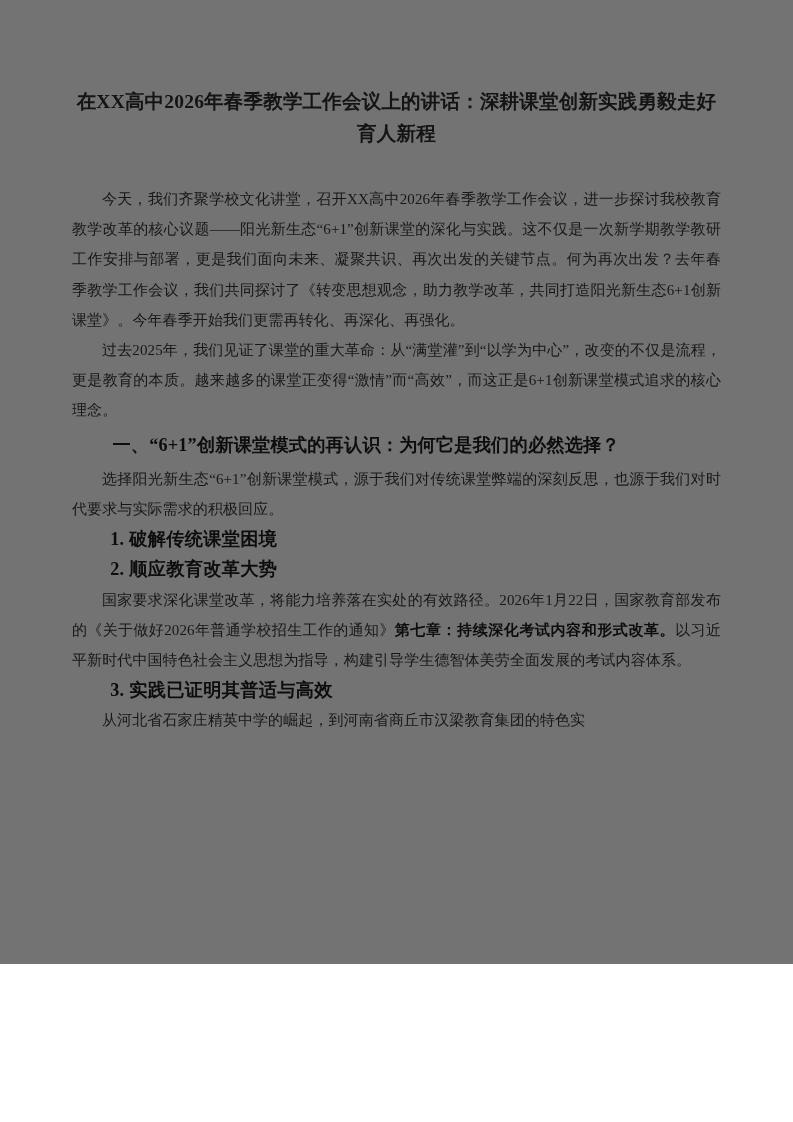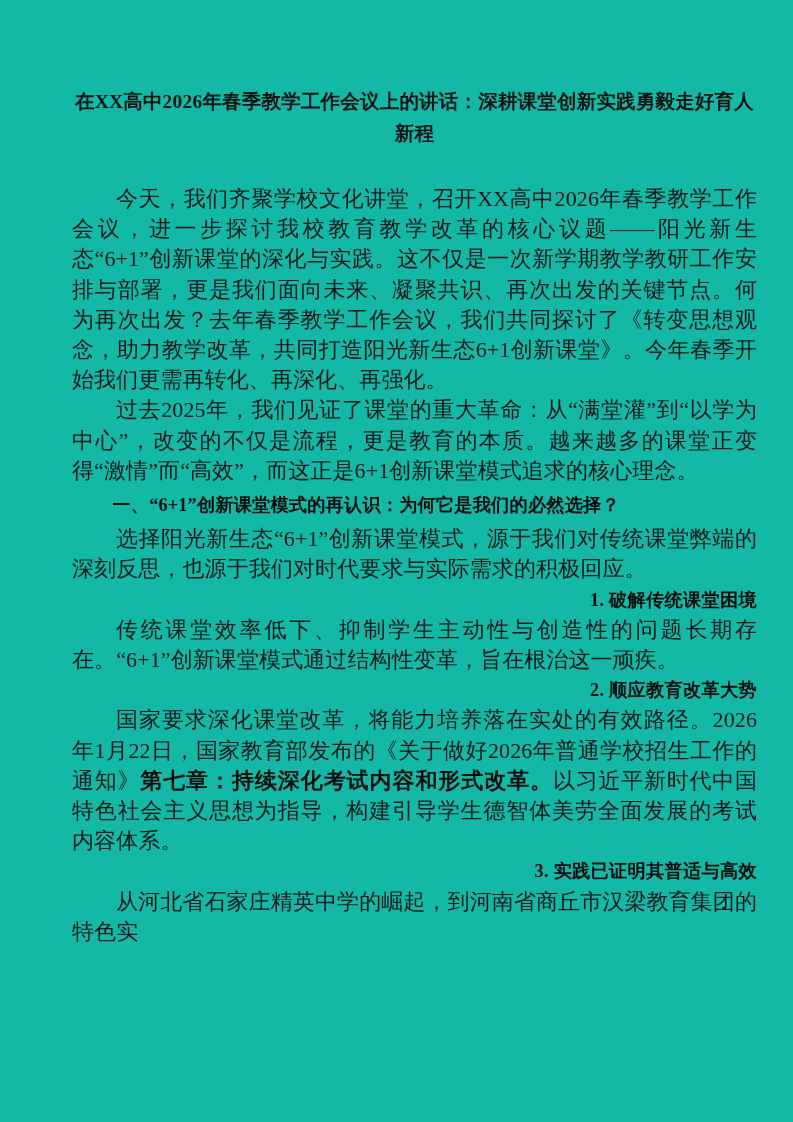--- a/index.html
+++ b/index.html
@@ -12,23 +12,23 @@
     height: 1122px;
     font-family: "Liberation Serif", "DejaVu Serif", serif;
     color: #000000;
     -webkit-font-smoothing: antialiased;
   }
 
   .page {
     position: relative;
     box-sizing: border-box;
     width: 793px;
-    height: 1122px;
-    background: #14b8a6;
-    padding: 72px 36px 0 72px;
+    height: 964px;
+    background: #737373;
+    padding: 72px 72px 0 72px;
     overflow: hidden;
   }
 
   .doc-title {
     font-family: "Liberation Serif", "DejaVu Serif", serif;
     font-size: 19.5px;
     font-weight: 600;
     line-height: 32px;
     text-align: center;
     letter-spacing: 0.2px;
@@ -36,21 +36,21 @@
     padding: 0 2px;
     color: #141414;
   }
 
   .body-block {
     margin-top: 34px;
   }
 
   p.para {
     font-family: "Liberation Serif", "DejaVu Serif", serif;
-    font-size: 22px;
+    font-size: 15px;
     line-height: 30.2px;
     text-align: justify;
     text-justify: inter-character;
     text-indent: 2em;
     margin: 0;
     letter-spacing: 0.1px;
     color: #171717;
   }
 
   p.section-h {
@@ -66,21 +66,20 @@
 
   p.sub-h {
     font-family: "Liberation Serif", "DejaVu Serif", serif;
     font-size: 18.2px;
     line-height: 30.2px;
     font-weight: bold;
     text-indent: 2.1em;
     margin: 0;
     letter-spacing: 0.3px;
     color: #0d0d0d;
-    text-align: right;
   }
 
   .inline-strong {
     font-weight: bold;
     letter-spacing: 0.3px;
     color: #0d0d0d;
   }
 
   .last-line-para {
     
@@ -99,21 +98,20 @@
     <p class="para">今天，我们齐聚学校文化讲堂，召开XX高中2026年春季教学工作会议，进一步探讨我校教育教学改革的核心议题——阳光新生态“6+1”创新课堂的深化与实践。这不仅是一次新学期教学教研工作安排与部署，更是我们面向未来、凝聚共识、再次出发的关键节点。何为再次出发？去年春季教学工作会议，我们共同探讨了《转变思想观念，助力教学改革，共同打造阳光新生态6+1创新课堂》。今年春季开始我们更需再转化、再深化、再强化。</p>
 
     <p class="para">过去2025年，我们见证了课堂的重大革命：从“满堂灌”到“以学为中心”，改变的不仅是流程，更是教育的本质。越来越多的课堂正变得“激情”而“高效”，而这正是6+1创新课堂模式追求的核心理念。</p>
 
     <p class="section-h">一、“6+1”创新课堂模式的再认识：为何它是我们的必然选择？</p>
 
     <p class="para">选择阳光新生态“6+1”创新课堂模式，源于我们对传统课堂弊端的深刻反思，也源于我们对时代要求与实际需求的积极回应。</p>
 
     <p class="sub-h">1. 破解传统课堂困境</p>
 
-    <p class="para">传统课堂效率低下、抑制学生主动性与创造性的问题长期存在。“6+1”创新课堂模式通过结构性变革，旨在根治这一顽疾。</p>
 
     <p class="sub-h">2. 顺应教育改革大势</p>
 
     <p class="para"><span>国家要求深化课堂改革，将能力培养落在实处的有效路径。2026年1月22日，国家教育部发布的《关于做好2026年普通学校招生工作的通知》</span><span class="inline-strong">第七章：持续深化考试内容和形式改革。</span><span>以习近平新时代中国特色社会主义思想为指导，构建引导学生德智体美劳全面发展的考试内容体系。</span></p>
 
 
 
     <p class="sub-h">3. 实践已证明其普适与高效</p>
 
     <p class="para last-line-para">从河北省石家庄精英中学的崛起，到河南省商丘市汉梁教育集团的特色实</p>

